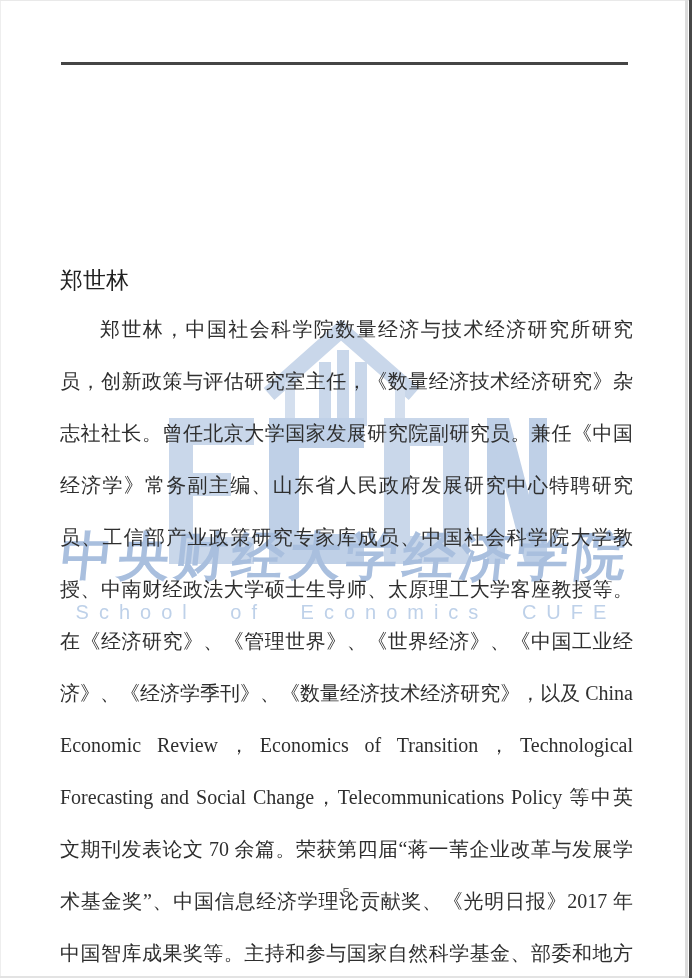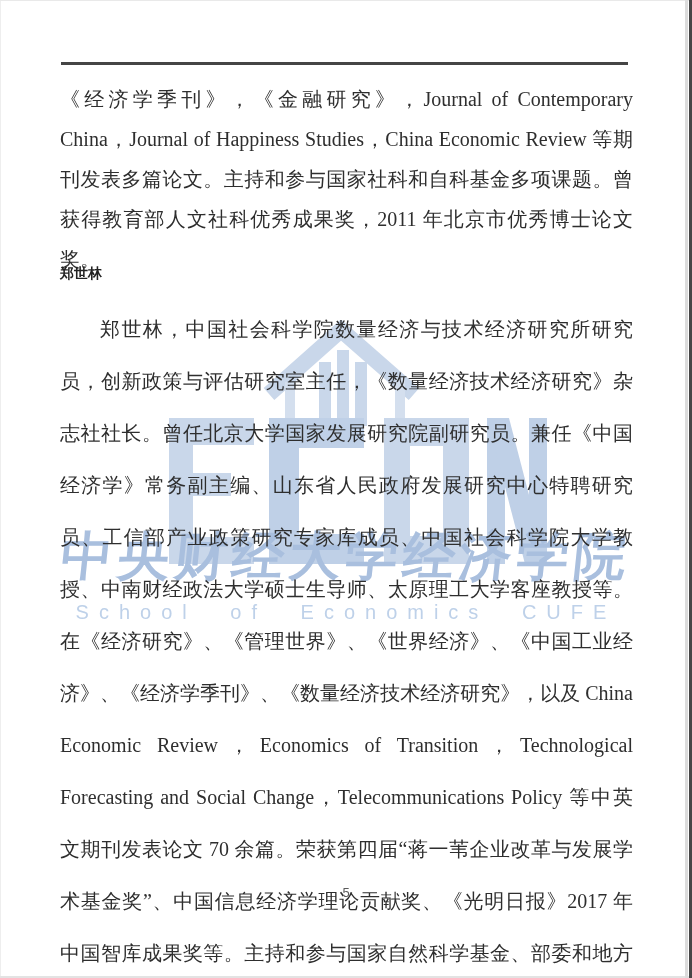--- a/index.html
+++ b/index.html
@@ -79,22 +79,22 @@
     color: #2e2e2e;
   }
 
   .intro-para { top: 79px;  line-height: 40px; }
 
   .bio-heading {
     position: absolute;
     left: 60px;
     top: 265px;
     margin: 0;
-    font-size: 14px;
-    font-weight: bold;
+    font-size: 23px;
+    font-weight: normal;
     color: #222222;
   }
 
   .bio-para { top: 303px; line-height: 52px; text-indent: 2em; }
 
   .page-number {
     position: absolute;
     left: 0;
     top: 885px;
     width: 100%;
@@ -148,21 +148,20 @@
 
     <p class="wm-cn">中央财经大学经济学院</p>
 
     <p class="wm-en">School of Economics CUFE</p>
   </div>
 
   <div class="content-layer">
 
     <div class="header-rule"></div>
 
-    <p class="para intro-para">《经济学季刊》，《金融研究》，Journal of Contemporary China，Journal of Happiness Studies，China Economic Review 等期刊发表多篇论文。主持和参与国家社科和自科基金多项课题。曾获得教育部人文社科优秀成果奖，2011 年北京市优秀博士论文奖。</p>
 
     <h2 class="bio-heading">郑世林</h2>
 
     <p class="para bio-para">郑世林，中国社会科学院数量经济与技术经济研究所研究员，创新政策与评估研究室主任，《数量经济技术经济研究》杂志社社长。曾任北京大学国家发展研究院副研究员。兼任《中国经济学》常务副主编、山东省人民政府发展研究中心特聘研究员、工信部产业政策研究专家库成员、中国社会科学院大学教授、中南财经政法大学硕士生导师、太原理工大学客座教授等。在《经济研究》、《管理世界》、《世界经济》、《中国工业经济》、《经济学季刊》、《数量经济技术经济研究》，以及 China Economic Review，Economics of Transition，Technological Forecasting and Social Change，Telecommunications Policy 等中英文期刊发表论文 70 余篇。荣获第四届“蒋一苇企业改革与发展学术基金奖”、中国信息经济学理论贡献奖、《光明日报》2017 年中国智库成果奖等。主持和参与国家自然科学基金、部委和地方政府委托课题 50 余项。</p>
 
     <div class="page-number">5</div>
   </div>
 
   <div class="edge-right"></div>
 </div>

